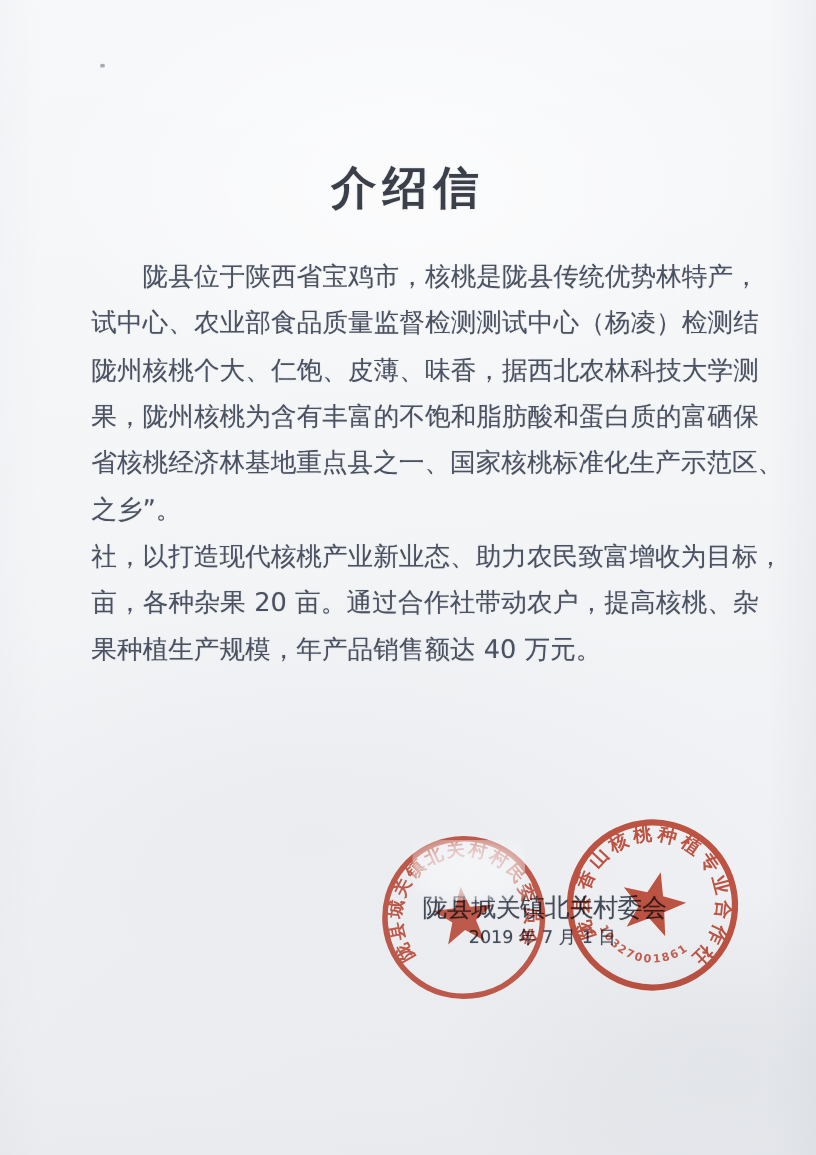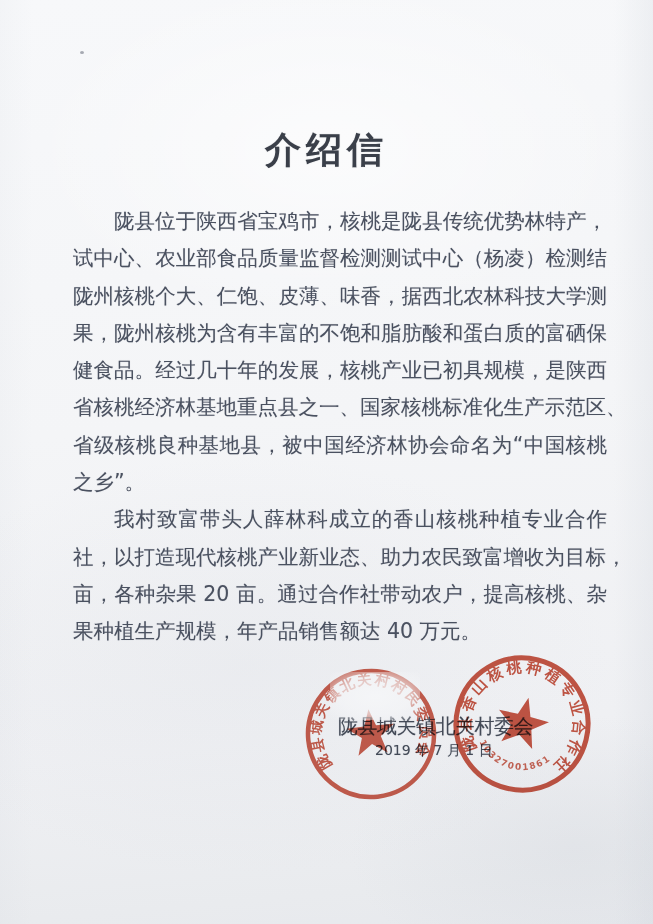--- a/index.html
+++ b/index.html
@@ -113,25 +113,22 @@
 
   <div class="speck"></div>
 
   <div class="doc-title">介绍信</div>
 
   <div class="doc-body">
       <div class="line indent">陇县位于陕西省宝鸡市，核桃是陇县传统优势林特产，</div>
       <div class="line">试中心、农业部食品质量监督检测测试中心（杨凌）检测结</div>
       <div class="line">陇州核桃个大、仁饱、皮薄、味香，据西北农林科技大学测</div>
       <div class="line">果，陇州核桃为含有丰富的不饱和脂肪酸和蛋白质的富硒保</div>
-      <div class="line">健食品。经过几十年的发展，核桃产业已初具规模，是陕西</div>
       <div class="line">省核桃经济林基地重点县之一、国家核桃标准化生产示范区、</div>
-      <div class="line">省级核桃良种基地县，被中国经济林协会命名为“中国核桃</div>
       <div class="line last">之乡”。</div>
-      <div class="line indent">我村致富带头人薛林科成立的香山核桃种植专业合作</div>
       <div class="line">社，以打造现代核桃产业新业态、助力农民致富增收为目标，</div>
       <div class="line">亩，各种杂果 20 亩。通过合作社带动农户，提高核桃、杂</div>
       <div class="line last">果种植生产规模，年产品销售额达 40 万元。</div>
     </div>
 
   <div class="sign-block">
     <div class="sign-name">陇县城关镇北关村委会</div>
     <div class="sign-date">2019 年 7 月 1 日</div>
   </div>
 

